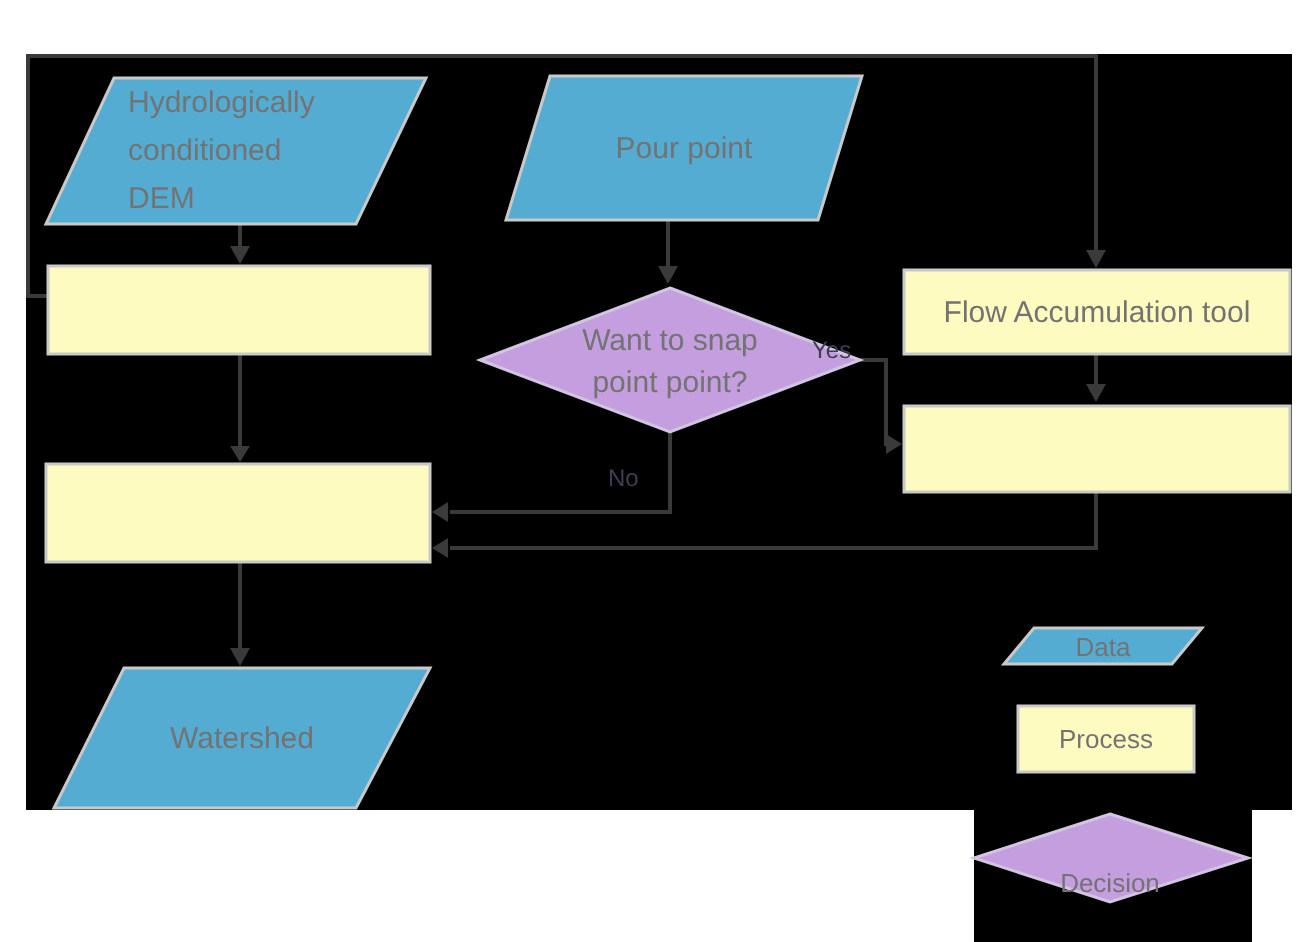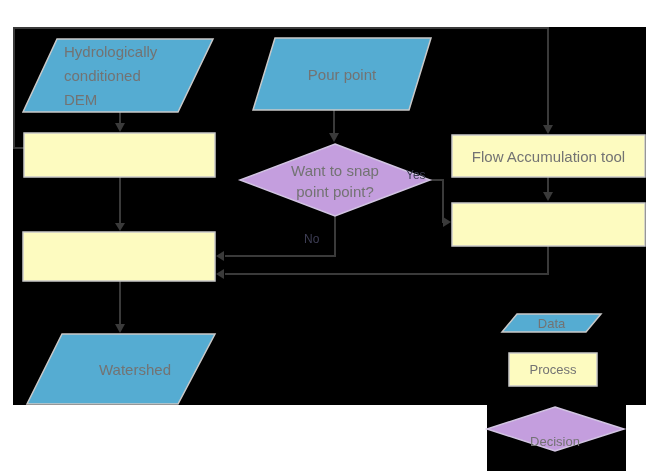--- a/index.html
+++ b/index.html
@@ -92,21 +92,21 @@
 
   <div class="label" style="left:253px;top:38px;width:178px;height:72px;text-align:right;">Pour point</div>
 
 
   <div class="label" style="left:452px;top:135px;width:193px;height:42px;">Flow Accumulation tool</div>
 
   <div class="label" style="left:275px;top:155px;width:120px;height:52px;">Want to snap point point?</div>
 
 
 
-  <div class="label" style="left:41px;top:334px;width:188px;height:70px;">Watershed</div>
+  <div class="label" style="left:27px;top:334px;width:188px;height:70px;">Watershed</div>
 
   <span class="edge-label" style="left:406px;top:168px;">Yes</span>
   <span class="edge-label" style="left:304px;top:232px;">No</span>
 
   <div class="label label-legend" style="left:502px;top:314px;width:99px;height:18px;">Data</div>
   <div class="label label-legend" style="left:509px;top:353px;width:88px;height:33px;border-radius:15px;">Process</div>
   <div class="label label-legend" style="left:495px;top:429px;width:120px;height:24px;">Decision</div>
 
 </div>
 

